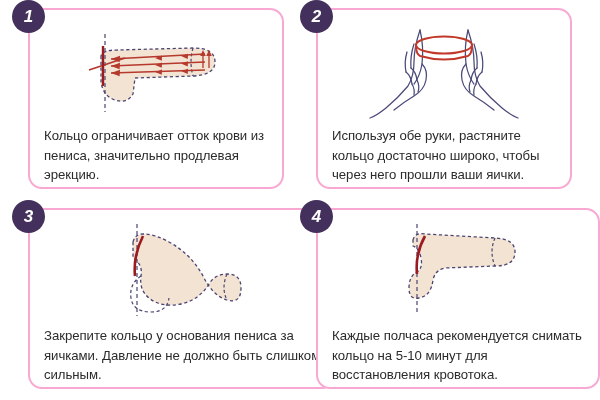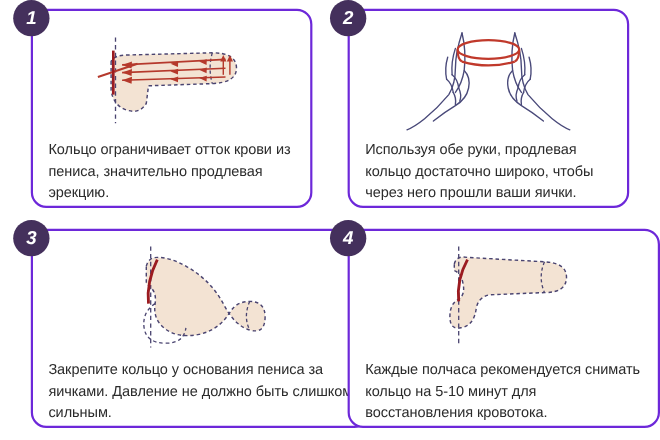--- a/index.html
+++ b/index.html
@@ -14,21 +14,21 @@
     overflow: hidden;
   }
   .board {
     position: relative;
     width: 600px;
     height: 400px;
   }
   .card {
     position: absolute;
     box-sizing: border-box;
-    border: 2px solid #6d28d9;
+    border: 2px solid #f9a8d4;
     border-radius: 14px;
     background: #ffffff;
   }
   .card-1 { left: 28px;  top: 8px;   width: 256px; height: 181px; }
   .card-2 { left: 316px; top: 8px;   width: 256px; height: 181px; }
   .card-3 { left: 28px;  top: 208px; width: 308px; height: 181px; }
   .card-4 { left: 316px; top: 208px; width: 284px; height: 181px; }
 
   .badge {
     position: absolute;
@@ -149,21 +149,21 @@
           <path d="M107 62 Q104 68 106 74"></path>
           <path d="M112 66 Q109 71 110 77"></path>
         </g>
 
         <ellipse cx="80" cy="27" rx="28" ry="8.5" fill="none" stroke="#c0392b" stroke-width="2"></ellipse>
         <path d="M52 27 Q52 36 56 38" fill="none" stroke="#c0392b" stroke-width="2"></path>
         <path d="M108 27 Q108 36 104 38" fill="none" stroke="#c0392b" stroke-width="2"></path>
         <path d="M56 38 Q80 45 104 38" fill="none" stroke="#c0392b" stroke-width="2"></path>
       </svg>
     </div>
-    <div class="caption">Используя обе руки, продлевая кольцо достаточно широко, чтобы через него прошли ваши яички.</div>
+    <div class="caption">Используя обе руки, растяните кольцо достаточно широко, чтобы через него прошли ваши яички.</div>
   </div>
   <div class="badge badge-2">2</div>
 
   <div class="card card-3">
     <div class="art">
       <svg width="150" height="104" viewBox="0 0 150 104">
 
         <path d="M26 24 Q28 16 36 16 Q48 16 62 24 Q84 36 96 58 Q106 78 120 82
                  Q134 86 134 70 Q134 56 120 56 Q108 56 102 66 Q92 82 74 86
                  Q54 90 42 80 Q32 72 34 58 Q36 46 26 40 Z" fill="#f3e3d3" stroke="#4a4470" stroke-width="1.3" stroke-dasharray="3.2,2.6" stroke-linejoin="round"></path>

